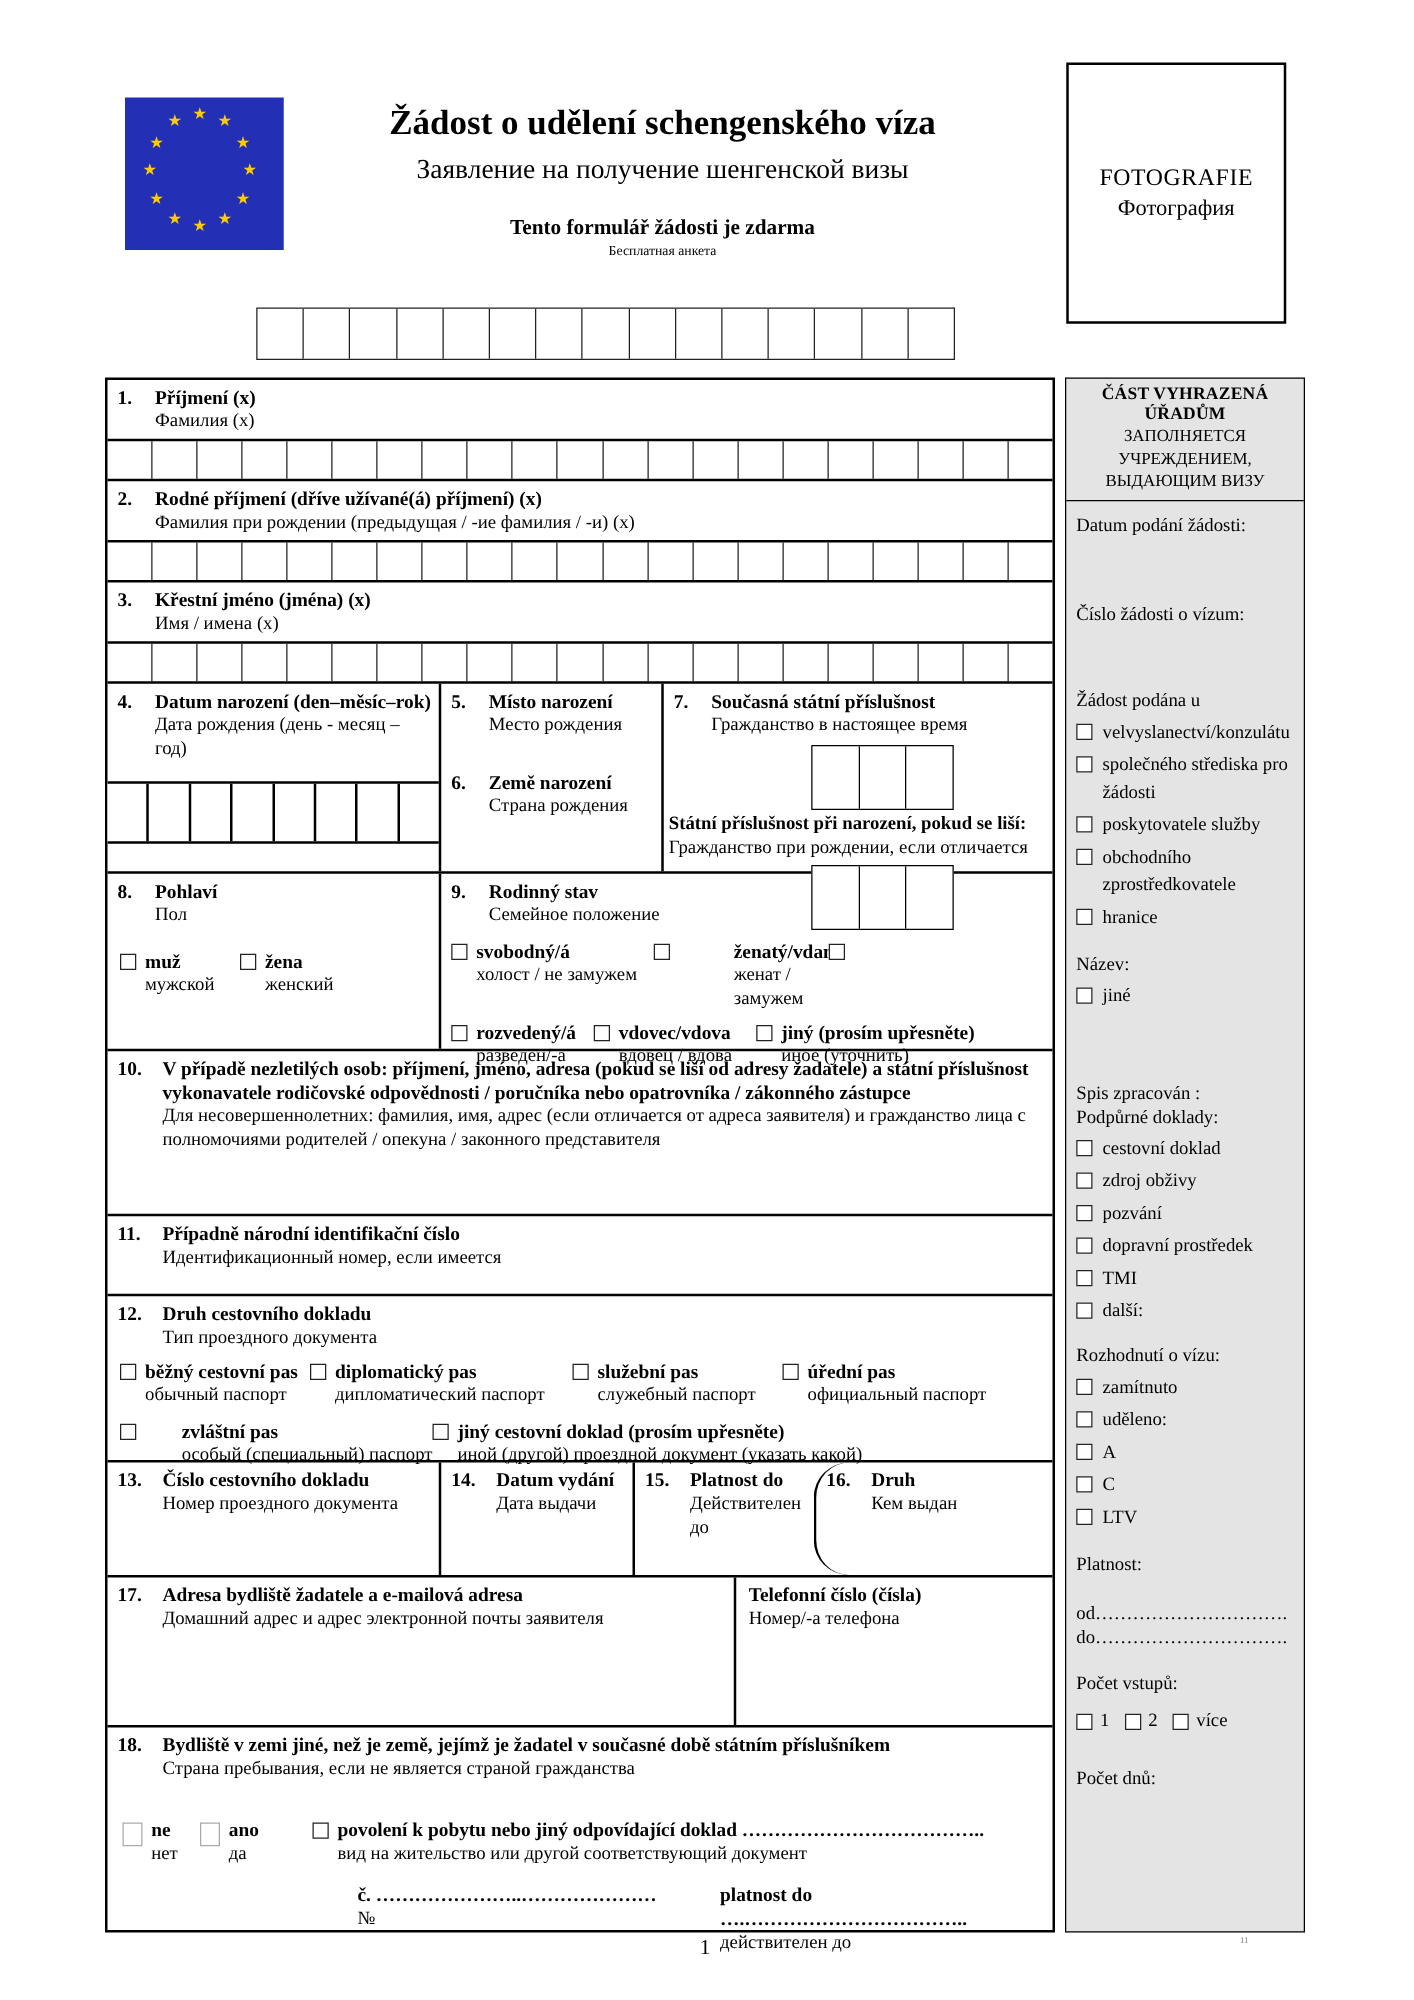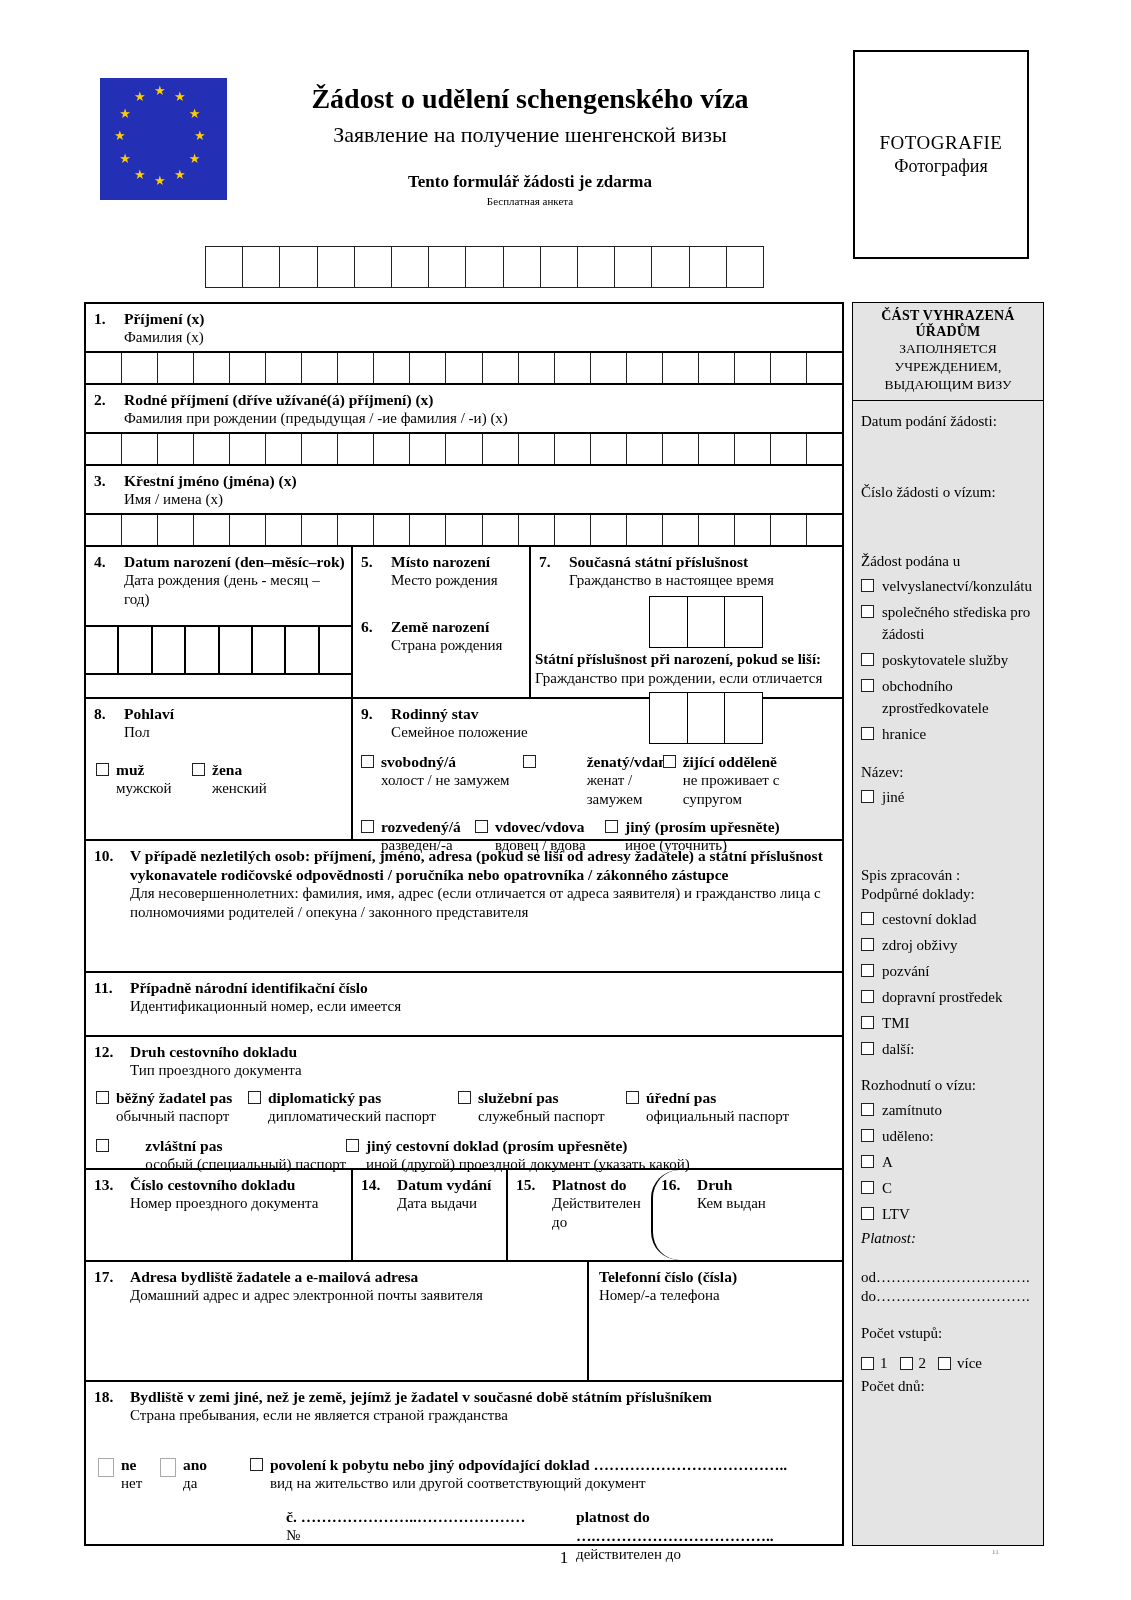--- a/index.html
+++ b/index.html
@@ -317,24 +317,20 @@
             </div>
             <div class="opt" style="width:140px;gap:44px;">
               <span class="cb"></span>
               <span class="optlbl">
                   <span class="cz">ženatý/vdaná</span>
               <span class="ru">женат / замужем</span>
                 </span>
             </div>
             <div class="opt">
               <span class="cb"></span>
-              <span class="optlbl">
-                  <span class="cz">žijící odděleně</span>
-              <span class="ru">не проживает с супругом</span>
-                </span>
             </div>
           </div>
           <div style="display:flex;padding:8px 0 0 8px;">
             <div class="opt" style="width:114px;">
               <span class="cb"></span>
               <span class="optlbl">
                   <span class="cz">rozvedený/á</span>
               <span class="ru">разведен/-а</span>
                 </span>
             </div>
@@ -375,21 +371,21 @@
       <div class="mrow" style="height:131px;">
         <div class="flabel">
           <span class="fnum wide">12.</span>
           <span><span class="cz">Druh cestovního dokladu</span><br>
           <span class="ru">Тип проездного документа</span></span>
         </div>
         <div style="display:flex;padding:4px 0 0 10px;">
           <div class="opt" style="width:152px;">
             <span class="cb"></span>
             <span class="optlbl">
-                <span class="cz">běžný žadatel pas</span>
+                <span class="cz">běžný cestovní pas</span>
             <span class="ru">обычный паспорт</span>
               </span>
           </div>
           <div class="opt" style="width:210px;">
             <span class="cb"></span>
             <span class="optlbl">
                 <span class="cz">diplomatický pas</span>
             <span class="ru">дипломатический паспорт</span>
               </span>
           </div>
@@ -599,35 +595,35 @@
           </div>
         <div class="sopt">
           <span class="cb"></span>
           <span class="t">C</span>
           </div>
         <div class="sopt">
           <span class="cb"></span>
           <span class="t">LTV</span>
           </div>
 
-        <div class="sb-label" style="margin-top:4px;font-style:italic;">Platnost:</div>
+        <div class="sb-label" style="margin-top:18px;">Platnost:</div>
         <div class="sb-label" style="margin-top:20px;">od………………………….</div>
         <div class="sb-label">do………………………….</div>
 
         <div class="sb-label" style="margin-top:18px;">Počet vstupů:</div>
         <div class="entries">
           <span class="cb"></span>
           <span class="elbl">1</span>
           <span class="cb"></span>
           <span class="elbl">2</span>
           <span class="cb"></span>
           <span class="elbl">více</span>
         </div>
 
-        <div class="sb-label" style="margin-top:5px;">Počet dnů:</div>
+        <div class="sb-label" style="margin-top:28px;">Počet dnů:</div>
       </div>
     </div>
   </div>
 
   <div class="pagenum">1</div>
   <div class="cornermark">11</div>
 
 </div>
 
 </body></html>

